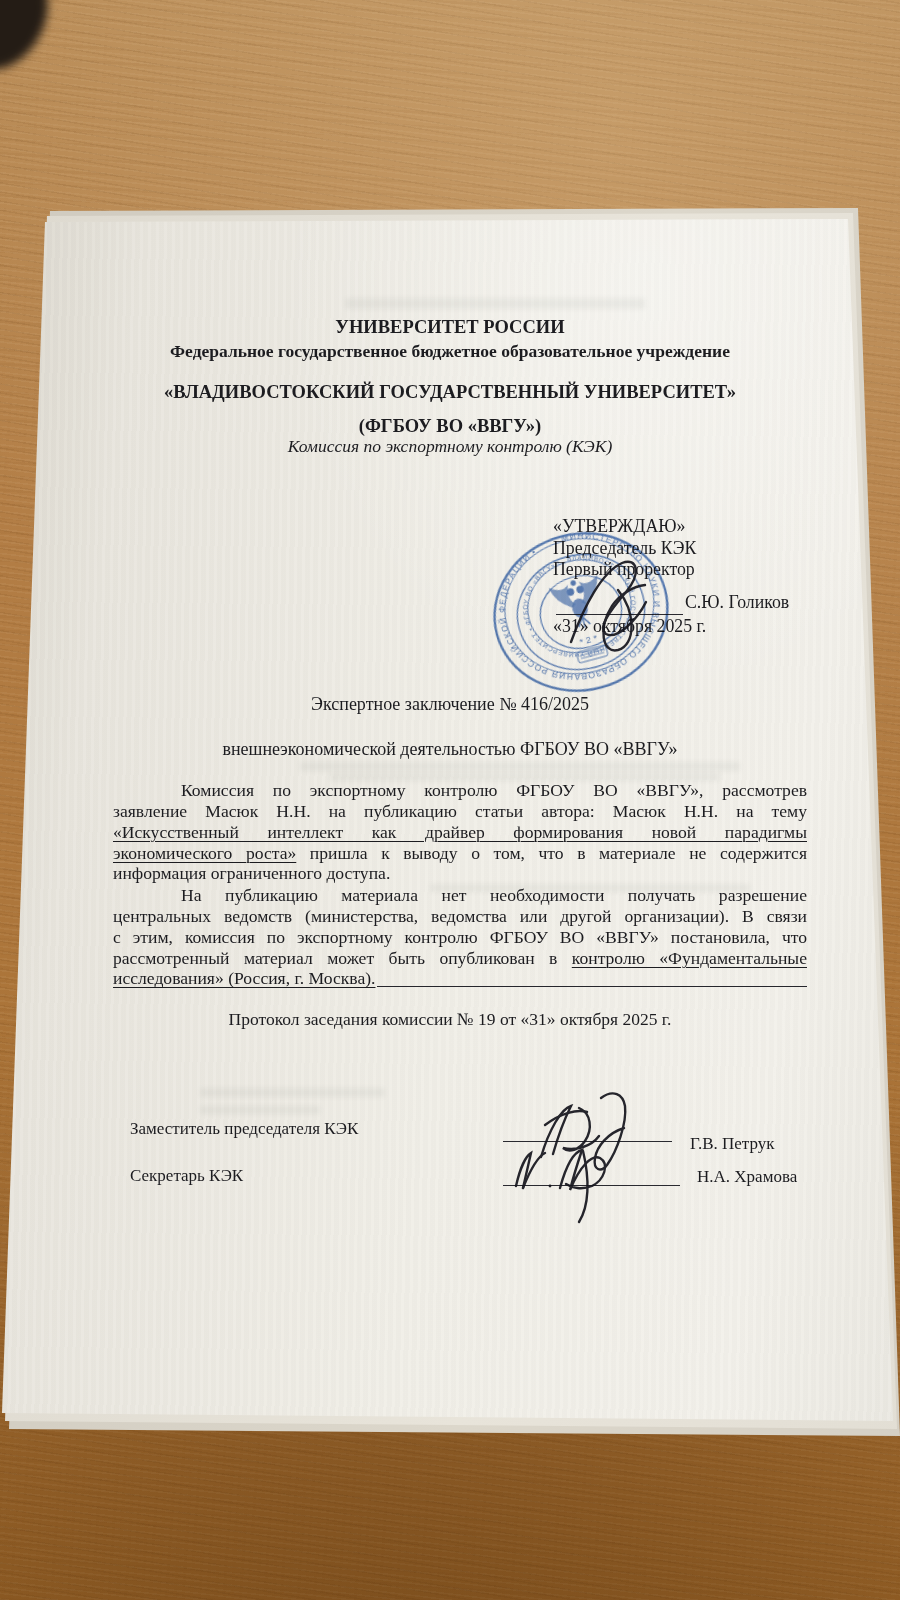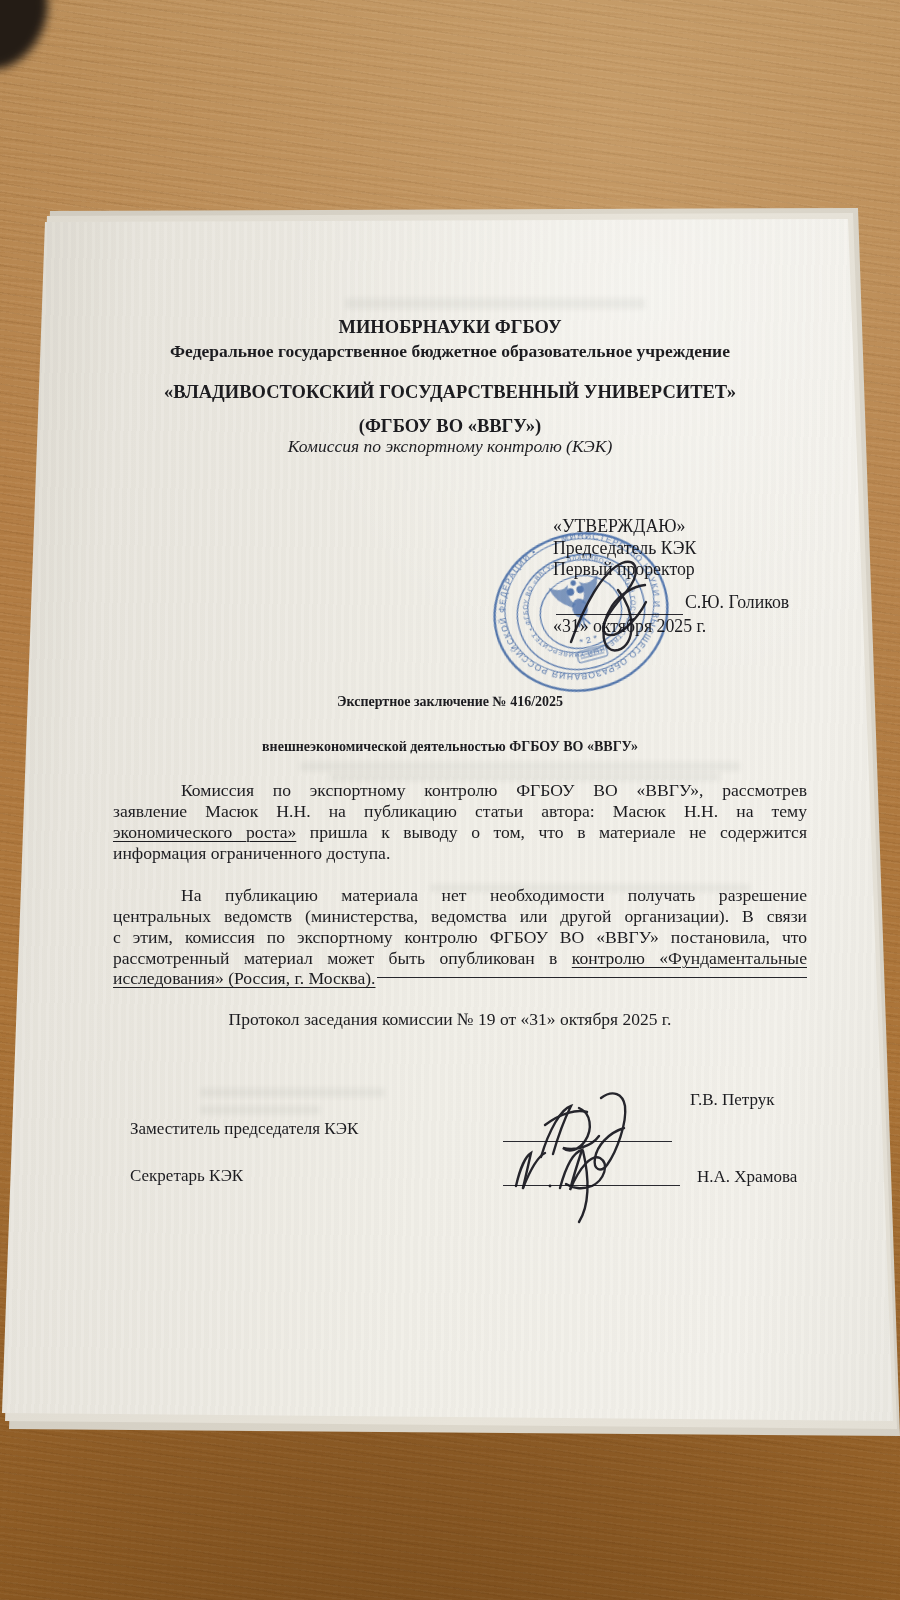--- a/index.html
+++ b/index.html
@@ -29,29 +29,29 @@
       repeating-linear-gradient(91deg, rgba(255,255,255,.055) 0 3px, rgba(0,0,0,.012) 3px 8px),
       linear-gradient(98deg,#d7d3c9 0%,#e8e5dd 16%,#f0eee7 52%,#f2f0ea 82%,#e9e7e0 100%);}
   .content{position:absolute;inset:0;}
   .abs{position:absolute;}
   .ghost{position:absolute;background:#5f665f;opacity:.07;filter:blur(2.6px);border-radius:2px;}
   
   .hline{left:100px;width:700px;text-align:center;font-weight:bold;}
   .h-lg{font-size:18.5px;}
   .h-md{font-size:17.5px;}
   .h-it{font-weight:normal;font-style:italic;font-size:17.5px;}
-  .t-bold{font-weight:bold;font-size:14px;}
+  .t-bold{font-weight:normal;font-size:18px;}
   .apr{left:553px;font-size:17.8px;}
   .sigline{border-top:1.6px solid #2a2a30;height:0;}
   .bodyblock{left:113px;width:694px;}
   .bline{font-size:17.6px;line-height:20.85px;height:20.85px;text-align:justify;
     text-align-last:justify;white-space:nowrap;}
   .bline.indent{text-indent:68px;}
   .bline.last{text-align-last:left;}
-  .bline.fillrow{display:flex;align-items:center;white-space:nowrap;}
+  .bline.fillrow{display:flex;align-items:flex-end;white-space:nowrap;}
   .useg{text-decoration:underline;text-decoration-thickness:1.4px;text-underline-offset:3px;}
   .fillseg{flex:1;border-bottom:1.5px solid #26262c;margin-bottom:2.5px;margin-left:2px;}
   .rowlabel{left:130px;font-size:17px;}
   .stamp{position:absolute;left:489px;top:529px;width:184px;height:166px;
     mix-blend-mode:multiply;opacity:.9;}
   .sigsvg{position:absolute;inset:0;pointer-events:none;}
 </style>
 </head>
 <body>
 
@@ -65,21 +65,21 @@
 
   <div class="content">
 
     <div class="ghost" style="left:345px;top:298px;width:300px;height:11px"></div>
     <div class="ghost" style="left:300px;top:762px;width:440px;height:9px"></div>
     <div class="ghost" style="left:330px;top:773px;width:390px;height:8px"></div>
     <div class="ghost" style="left:430px;top:884px;width:320px;height:8px"></div>
     <div class="ghost" style="left:200px;top:1088px;width:185px;height:9px"></div>
     <div class="ghost" style="left:200px;top:1106px;width:120px;height:8px"></div>
 
-    <div class="abs hline h-lg" style="top:317px">МИНОБРНАУКИ ФГБОУ</div>
+    <div class="abs hline h-lg" style="top:317px">УНИВЕРСИТЕТ РОССИИ</div>
     <div class="abs hline h-md" style="top:341px">Федеральное государственное бюджетное образовательное учреждение</div>
     <div class="abs hline h-lg" style="top:382px">«ВЛАДИВОСТОКСКИЙ ГОСУДАРСТВЕННЫЙ УНИВЕРСИТЕТ»</div>
     <div class="abs hline h-lg" style="top:416px">(ФГБОУ ВО «ВВГУ»)</div>
     <div class="abs hline h-it" style="top:436px">Комиссия по экспортному контролю (КЭК)</div>
 
     <div class="abs apr" style="top:516px">«УТВЕРЖДАЮ»</div>
     <div class="abs apr" style="top:538px">Председатель КЭК</div>
     <div class="abs apr" style="top:559px">Первый проректор</div>
     <div class="abs sigline" style="left:556px;top:614px;width:127px"></div>
     <div class="abs apr" style="left:685px;top:592px">С.Ю. Голиков</div>
@@ -120,39 +120,40 @@
         </g>
       </g>
     </svg>
 
     <div class="abs hline t-bold" style="top:694px">Экспертное заключение № 416/2025</div>
     <div class="abs hline t-bold" style="top:739px">внешнеэкономической деятельностью ФГБОУ ВО «ВВГУ»</div>
 
     <div class="abs bodyblock" style="top:780px">
         <div class="bline indent"><span class="">Комиссия по экспортному контролю ФГБОУ ВО «ВВГУ», рассмотрев</span></div>
         <div class="bline"><span class="">заявление Масюк Н.Н. на публикацию статьи автора: Масюк Н.Н. на тему</span></div>
+        <div class="bline"><span class="useg">«Искусственный интеллект как драйвер формирования новой парадигмы</span></div>
         <div class="bline"><span class="useg">экономического роста»</span><span class=""> пришла к выводу о том, что в материале не содержится</span></div>
         <div class="bline last"><span class="">информация ограниченного доступа.</span></div>
       </div>
     <div class="abs bodyblock" style="top:885px">
         <div class="bline indent"><span class="">На публикацию материала нет необходимости получать разрешение</span></div>
         <div class="bline"><span class="">центральных ведомств (министерства, ведомства или другой организации). В связи</span></div>
         <div class="bline"><span class="">с этим, комиссия по экспортному контролю ФГБОУ ВО «ВВГУ» постановила, что</span></div>
         <div class="bline"><span class="">рассмотренный материал может быть опубликован в </span><span class="useg">контролю «Фундаментальные</span></div>
         <div class="bline last fillrow">
           <span class="useg">исследования» (Россия, г. Москва).</span>
           <span class=" fillseg"></span>
         </div>
       </div>
 
     <div class="abs hline" style="top:1009px;font-weight:normal;font-size:17.5px">Протокол заседания комиссии № 19 от «31» октября 2025 г.</div>
 
     <div class="abs rowlabel" style="top:1119px">Заместитель председателя КЭК</div>
     <div class="abs sigline" style="left:503px;top:1141px;width:169px"></div>
-    <div class="abs rowlabel" style="left:690px;top:1090px">Г.В. Петрук</div>
+    <div class="abs rowlabel" style="left:690px;top:1134px">Г.В. Петрук</div>
 
     <div class="abs rowlabel" style="top:1166px">Секретарь КЭК</div>
     <div class="abs sigline" style="left:503px;top:1185px;width:177px"></div>
     <div class="abs rowlabel" style="left:697px;top:1167px">Н.А. Храмова</div>
 
     <svg class="sigsvg" viewBox="0 0 900 1600">
       <g fill="none" stroke="#15151d" stroke-width="2.4" stroke-linecap="round" opacity=".92">
         <g>
           <path d="M571 642 C584 606 602 572 622 563 C638 557 641 574 626 592 C610 611 597 628 606 634 C617 640 637 620 646 602"></path>
           <path d="M618 590 C636 612 636 645 618 650 C602 654 598 628 612 606 C620 594 634 586 645 585"></path>

